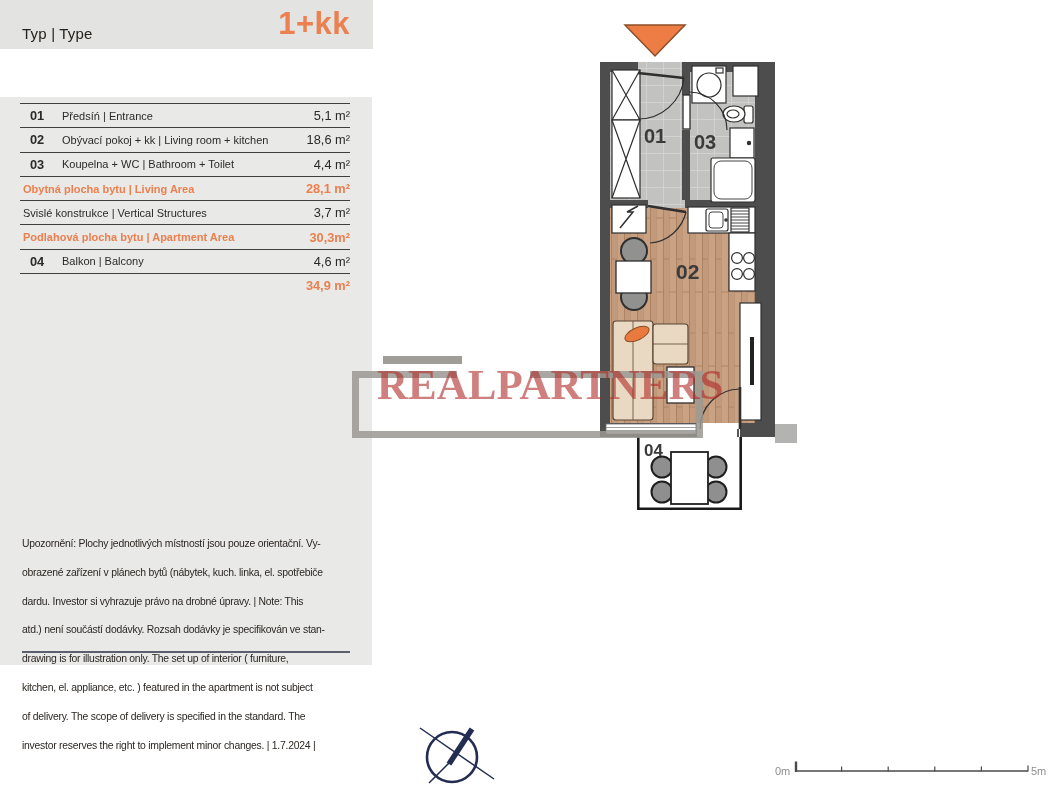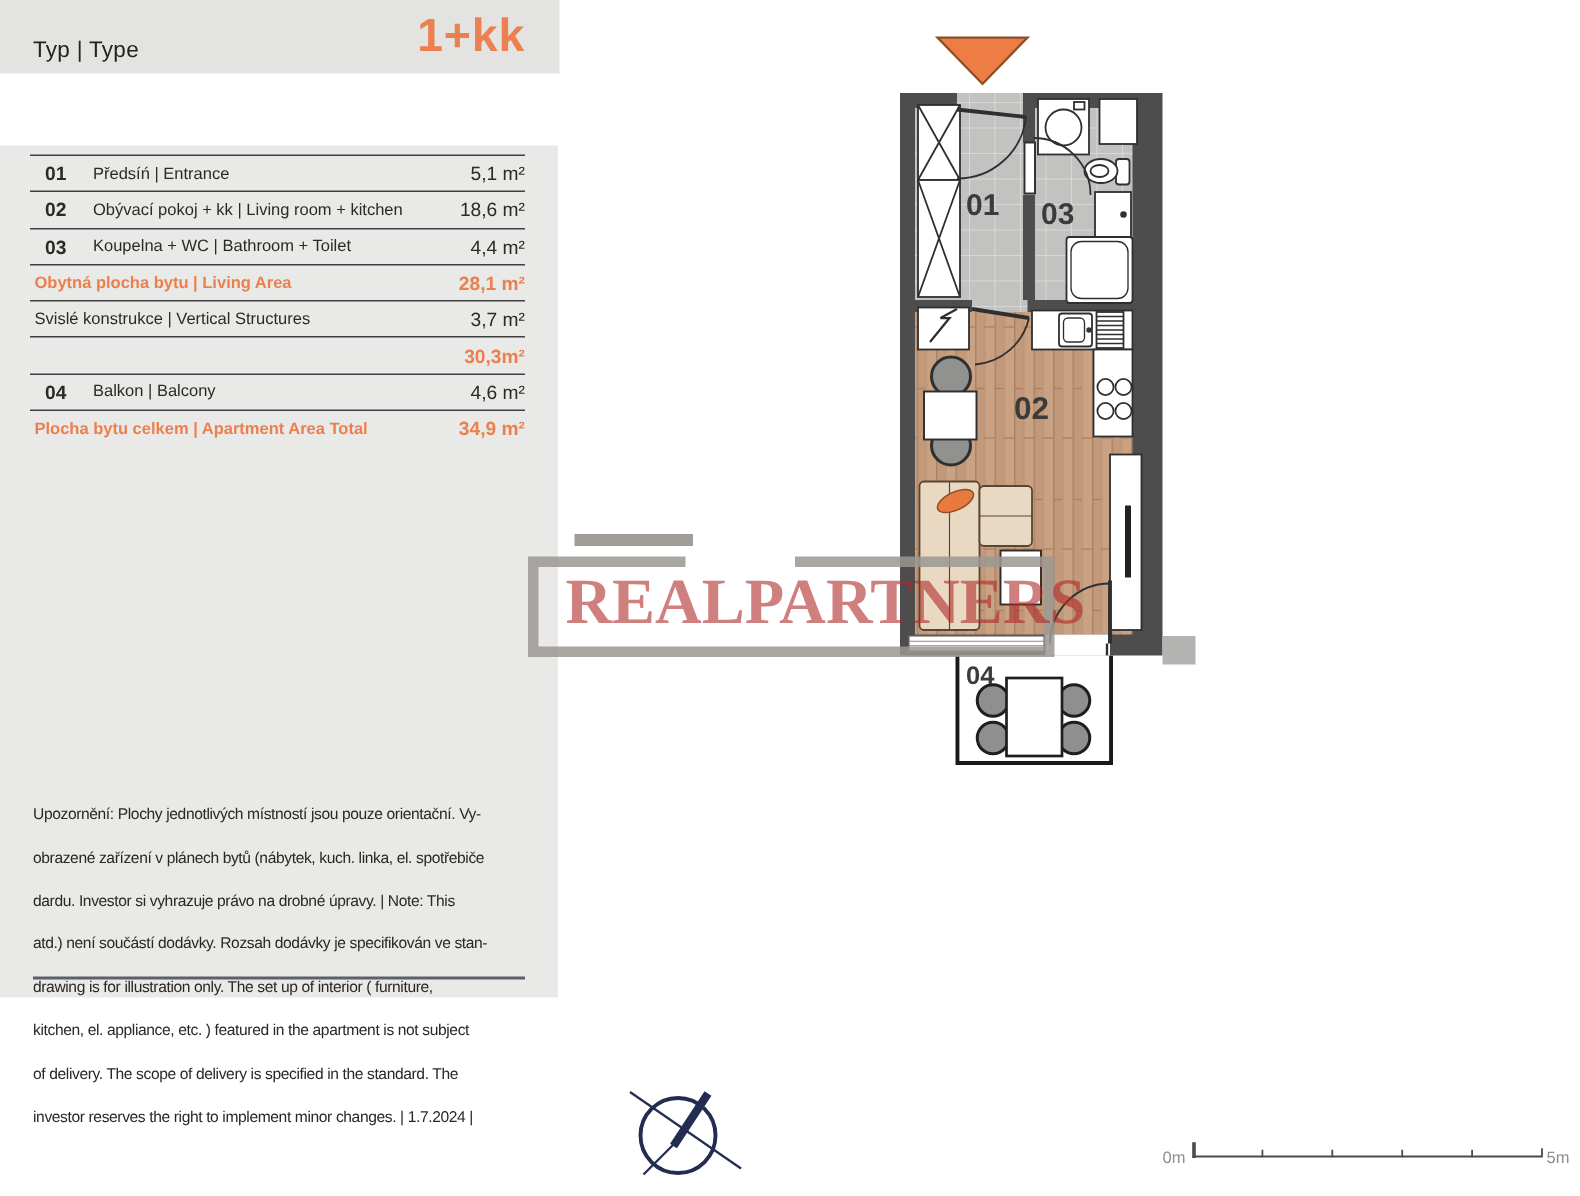--- a/index.html
+++ b/index.html
@@ -26,21 +26,21 @@
   
   .disclaimer { position:absolute; left:22px; top:523px; width:346px; font-size:10.4px;
     letter-spacing:-.25px; line-height:14.8px; color:#2b2723; }
   .disclaimer div { white-space:nowrap;margin-top:14px; }
   .disclaimer-rule { position:absolute; left:22px; top:651px; width:328px; height:2px; background:#5c606c; }
   
   .wm-frame { position:absolute; left:352px; top:371px; width:351px; height:67px;
     border:7px solid rgba(155,152,146,.85); z-index:5; }
   .wm-notch { position:absolute; left:457px; top:369px; width:73px; height:10px; background:#ffffff; z-index:6; }
   .wm-bar { position:absolute; left:383px; top:356px; width:79px; height:8px; background:rgba(155,152,146,.95); z-index:6; }
-  .wm-text { position:absolute; left:377px; top:377px; z-index:7;
+  .wm-text { position:absolute; left:377px; top:360px; z-index:7;
     font-family:"Liberation Serif", serif; font-weight:bold; font-size:43px;
     color:rgba(175,42,38,.60); letter-spacing:0; }
   .plan-svg { position:absolute; left:595px; top:15px; z-index:1; }
   .compass-svg { position:absolute; left:412px; top:720px; }
   .scale-svg { position:absolute; left:770px; top:756px; }
 </style>
 </head>
 <body>
 
 <div class="page">
@@ -70,29 +70,29 @@
       </div>
       <div class="trow hl">
         <span class="tname">Obytná plocha bytu | Living Area</span>
         <span class="tarea">28,1 m²</span>
       </div>
       <div class="trow">
         <span class="tname">Svislé konstrukce | Vertical Structures</span>
         <span class="tarea">3,7 m²</span>
       </div>
       <div class="trow hl">
+        <span class="tname">Podlahová plocha bytu | Apartment Area</span>
         <span class="tarea">30,3m²</span>
       </div>
       <div class="trow has-num">
         <span class="tnum">04</span>
         <span class="tname">Balkon | Balcony</span>
         <span class="tarea">4,6 m²</span>
       </div>
       <div class="trow hl">
-        <span class="tname">Plocha bytu celkem | Apartment Area Total</span>
         <span class="tarea">34,9 m²</span>
       </div>
     </div>
 
   <svg class="plan-svg" width="215" height="500" viewBox="595 15 215 500" xmlns="http://www.w3.org/2000/svg">
     <defs>
       <pattern id="tile" width="17" height="17" patternUnits="userSpaceOnUse">
         <rect width="17" height="17" fill="#c2c2c1"></rect>
         <path d="M0 0H17M0 0V17" stroke="#d8d8d7" stroke-width="1.4" fill="none"></path>
       </pattern>

